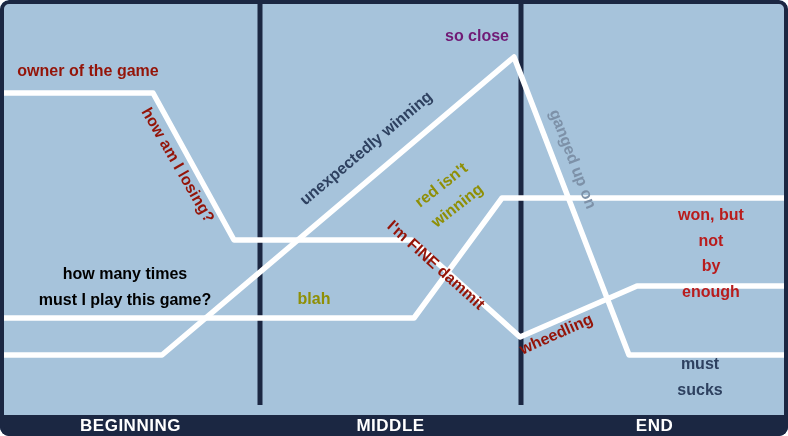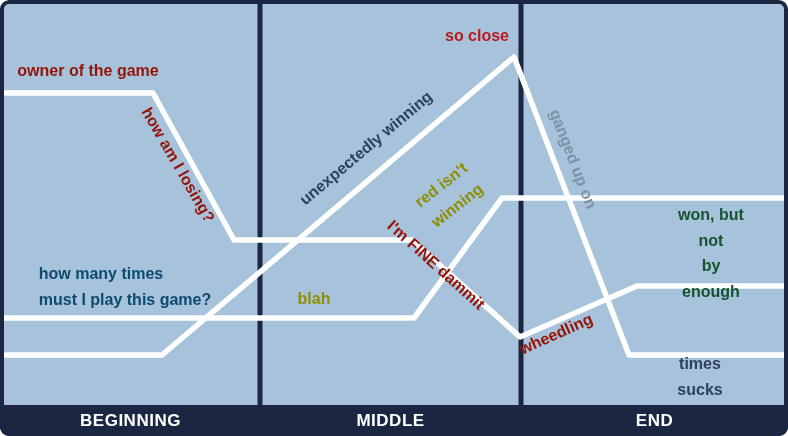--- a/index.html
+++ b/index.html
@@ -16,21 +16,21 @@
     position: absolute;
     font-weight: bold;
     font-size: 16px;
     line-height: 1.6;
     white-space: pre-line;
     text-align: center;
   }
   .bottom-bar {
     position: absolute;
     left: 0; right: 0; bottom: 0;
-    height: 31px;
+    height: 21px;
   }
   .phase-label {
     position: absolute;
     top: 50%;
     transform: translate(-50%, -50%);
     color: #ffffff;
     font-weight: bold;
     font-size: 17px;
     letter-spacing: 0.5px;
   }
@@ -49,32 +49,32 @@
       <rect x="257.5" y="0" width="5" height="405" fill="#1b2742"></rect>
       <rect x="518.5" y="0" width="5" height="405" fill="#1b2742"></rect>
       <polyline points="0,93 153,93 234,240 412,240 520,337 637,286 788,286" fill="none" stroke="#ffffff" stroke-width="5.5" stroke-linejoin="round" stroke-linecap="round"></polyline>
       <polyline points="0,318 414,318 502,198 788,198" fill="none" stroke="#ffffff" stroke-width="5.5" stroke-linejoin="round" stroke-linecap="round"></polyline>
       <polyline points="0,355 162,355 514,57 629,355 788,355" fill="none" stroke="#ffffff" stroke-width="5.5" stroke-linejoin="round" stroke-linecap="round"></polyline>
     </svg>
   <div class="ann-layer">
       <div class="ann" style="left: 88px; top: 71px; color: rgb(148, 20, 8); transform: translate(-50%, -50%) rotate(0deg);">owner of the game</div>
       <div class="ann" style="left: 178px; top: 165px; color: rgb(148, 20, 8); transform: translate(-50%, -50%) rotate(60deg);">how am I losing?</div>
       <div class="ann" style="left: 366px; top: 148px; color: rgb(46, 65, 96); transform: translate(-50%, -50%) rotate(-40deg);">unexpectedly winning</div>
-      <div class="ann" style="left: 477px; top: 36px; color: #b91c1c; transform: translate(-50%, -50%) rotate(0deg);">so close</div>
+      <div class="ann" style="left: 477px; top: 36px; color: #701a75; transform: translate(-50%, -50%) rotate(0deg);">so close</div>
       <div class="ann" style="left: 573px; top: 159px; color: rgb(125, 145, 168); transform: translate(-50%, -50%) rotate(69deg);">ganged up on</div>
       <div class="ann" style="left: 449px; top: 195px; color: rgb(143, 143, 6); transform: translate(-50%, -50%) rotate(-38deg);">red isn't
 winning</div>
       <div class="ann" style="left: 436px; top: 265px; color: rgb(148, 20, 8); transform: translate(-50%, -50%) rotate(42deg);">I'm FINE dammit</div>
-      <div class="ann" style="left: 711px; top: 253px; color: #14532d; transform: translate(-50%, -50%) rotate(0deg);">won, but not
+      <div class="ann" style="left: 711px; top: 253px; color: #b91c1c; transform: translate(-50%, -50%) rotate(0deg);">won, but not
 by enough</div>
-      <div class="ann" style="left: 125px; top: 287px; color: #0c4a6e; transform: translate(-50%, -50%) rotate(0deg); text-align: left;">how many times
+      <div class="ann" style="left: 125px; top: 287px; color: #000000; transform: translate(-50%, -50%) rotate(0deg); text-align: center;">how many times
 must I play this game?</div>
       <div class="ann" style="left: 314px; top: 299px; color: rgb(143, 143, 6); transform: translate(-50%, -50%) rotate(0deg); text-align: right;">blah</div>
       <div class="ann" style="left: 556px; top: 334px; color: rgb(148, 20, 8); transform: translate(-50%, -50%) rotate(-24deg);">wheedling</div>
-      <div class="ann" style="left: 700px; top: 377px; color: rgb(46, 65, 96); transform: translate(-50%, -50%) rotate(0deg);">times sucks</div>
+      <div class="ann" style="left: 700px; top: 377px; color: rgb(46, 65, 96); transform: translate(-50%, -50%) rotate(0deg);">must sucks</div>
     </div>
   <div class="bottom-bar" style="background: rgb(27, 39, 66);">
     <span class="phase-label" style="left:16.56%">BEGINNING</span>
     <span class="phase-label" style="left:49.56%">MIDDLE</span>
     <span class="phase-label" style="left:83.06%">END</span>
   </div>
   <div class="frame" style="border-color: rgb(27, 39, 66);"></div>
 </div>
 
 </body></html>

